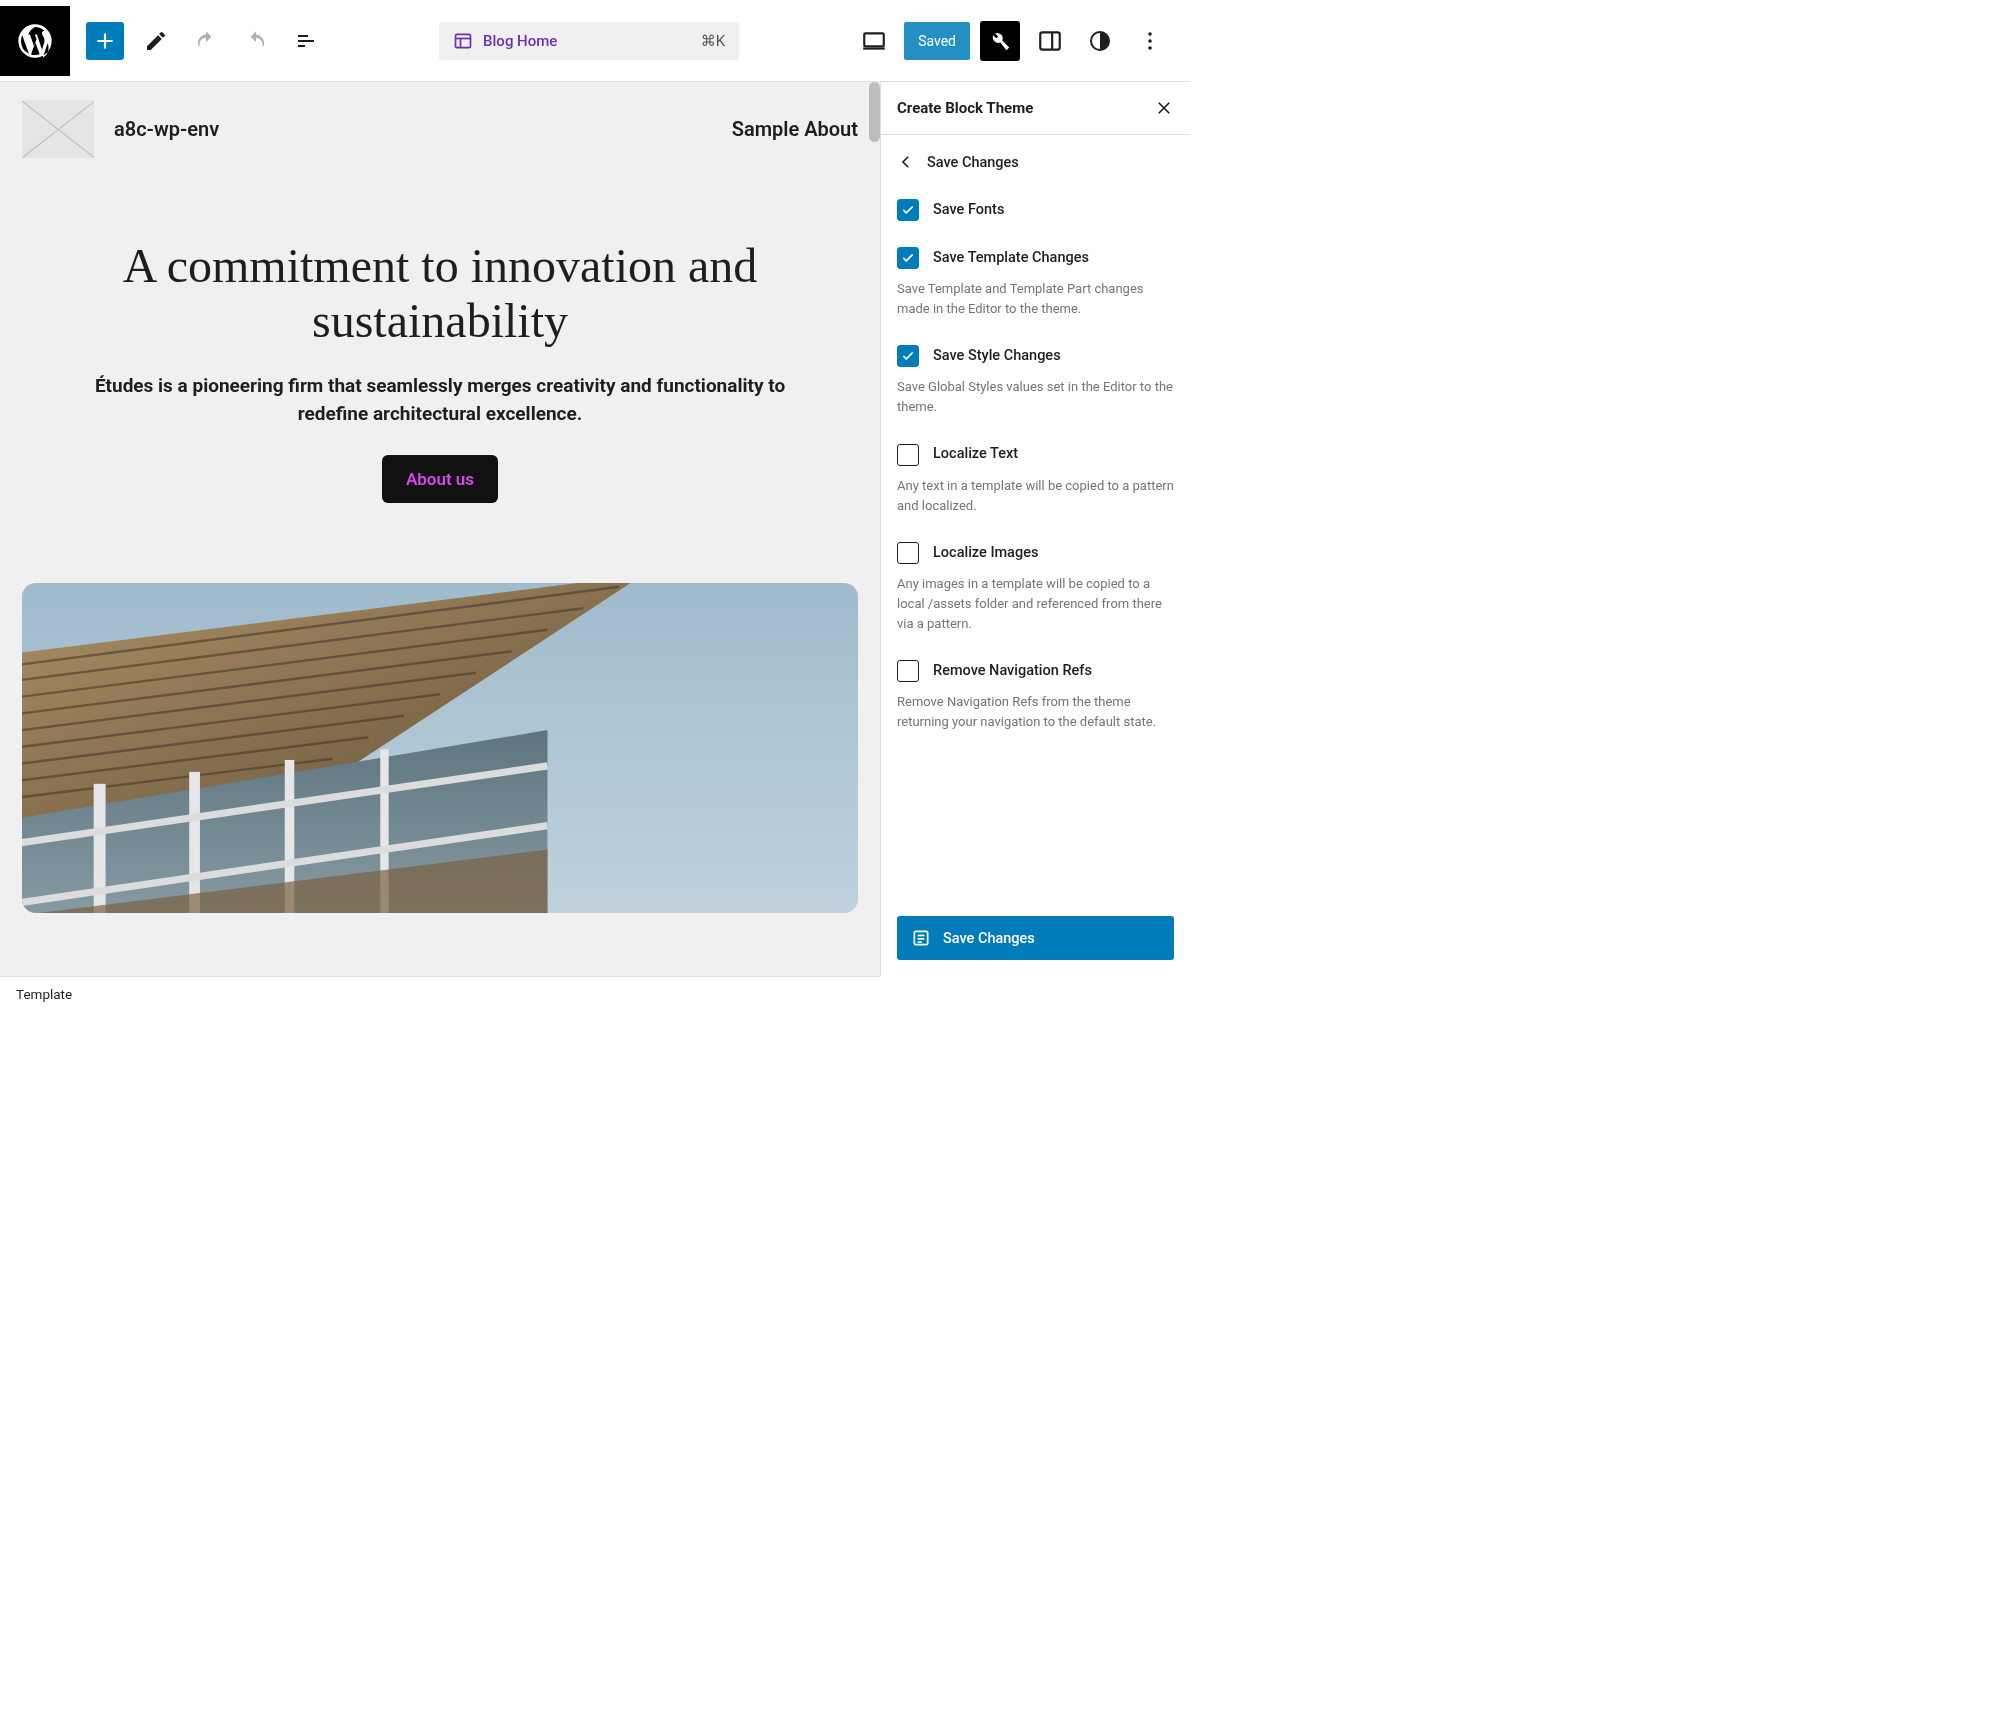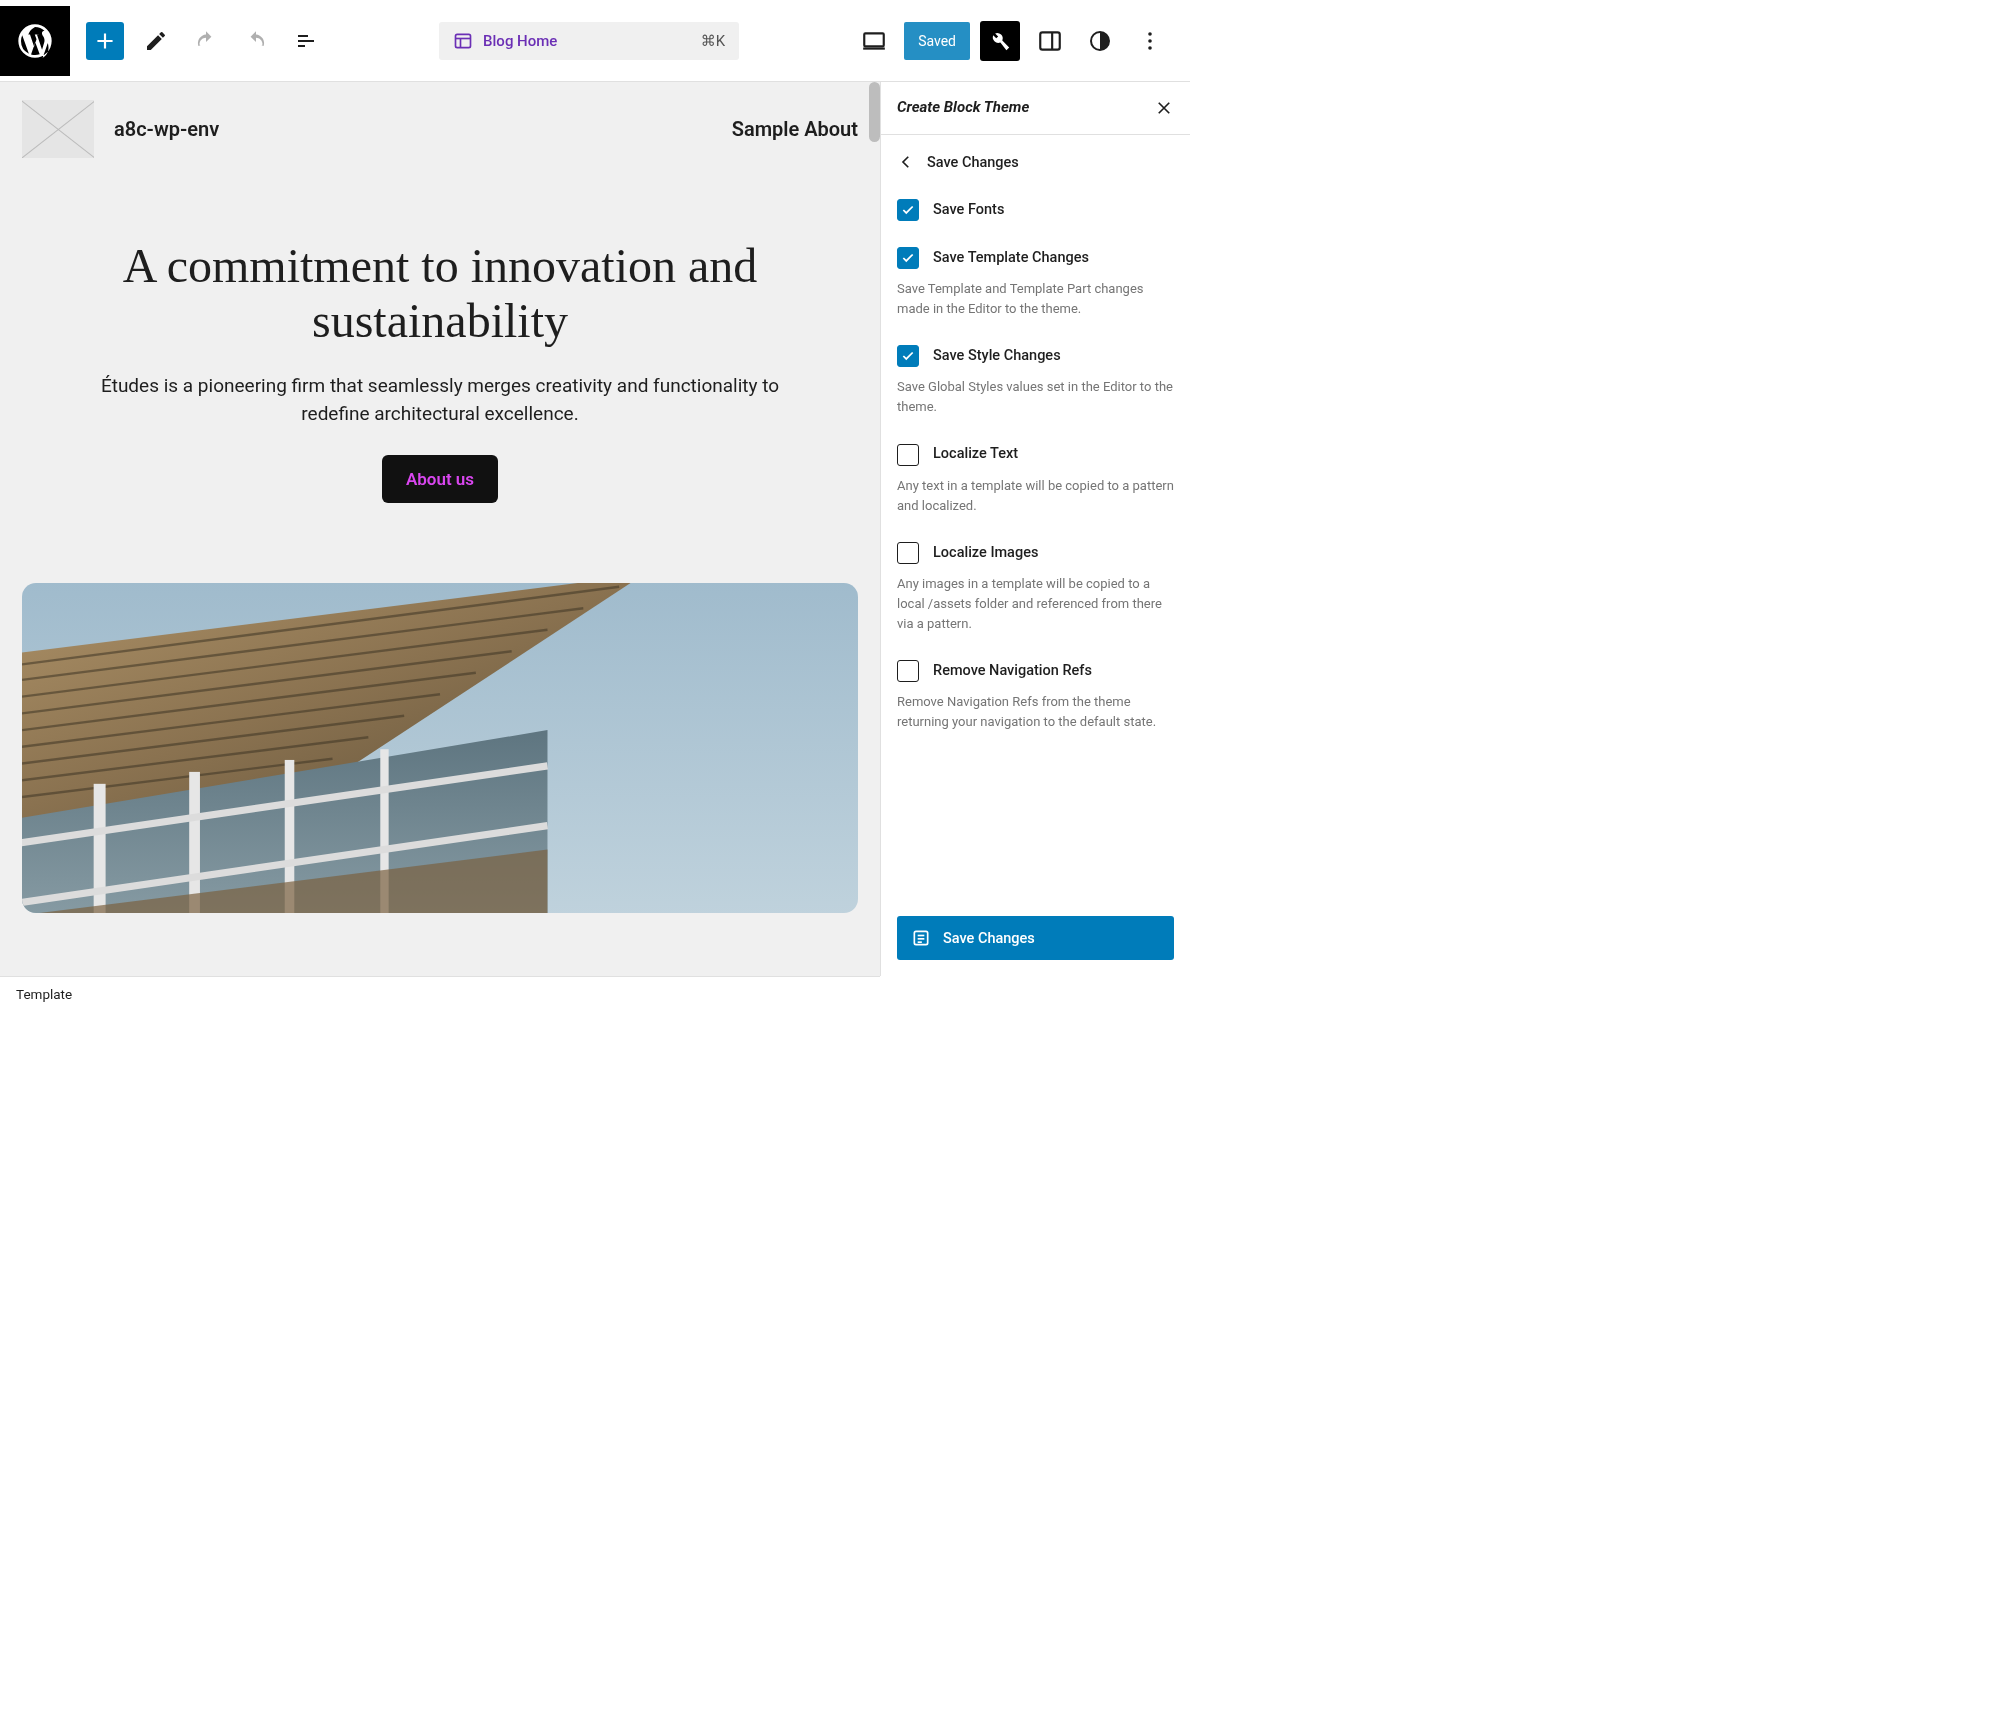--- a/index.html
+++ b/index.html
@@ -151,21 +151,21 @@
     font-weight: 400;
     font-size: 48px;
     line-height: 1.15;
     margin: 12px 0 24px;
   }
   .hero p {
     font-size: 19px;
     line-height: 1.45;
     margin: 8px auto 28px;
     max-width: 730px;
-    font-weight: 400;
+    font-weight: 700;
   }
   .hero .cta {
     display:inline-block;
     padding: 14px 24px;
     background: #111;
     color: #d946ef;
     font-size: 17px;
     font-weight: 600;
     border-radius: 6px;
   }
@@ -191,24 +191,23 @@
   
   .panel {
     width: var(--panel-w);
     flex: 0 0 var(--panel-w);
     border-left: 1px solid var(--wp-gray-border);
     display:flex; flex-direction:column;
     background:#fff;
     min-height:0;
   }
   .panel-header {
-    display:flex; justify-content:space-between;
+    display:flex; align-items:center; justify-content:space-between;
     padding: 16px 16px;
     border-bottom: 1px solid var(--wp-gray-border);
-    font-style: italic;
   }
   .panel-header .title { font-size: 15px; font-weight: 700; }
   .panel-close { width:20px; height:20px; display:flex; align-items:center; justify-content:center; }
 
   .panel-nav-row {
     display:flex; align-items:center; gap: 12px;
     padding: 18px 16px;
   }
   .panel-nav-row .label { font-size: 14.5px; font-weight:500; }
 

